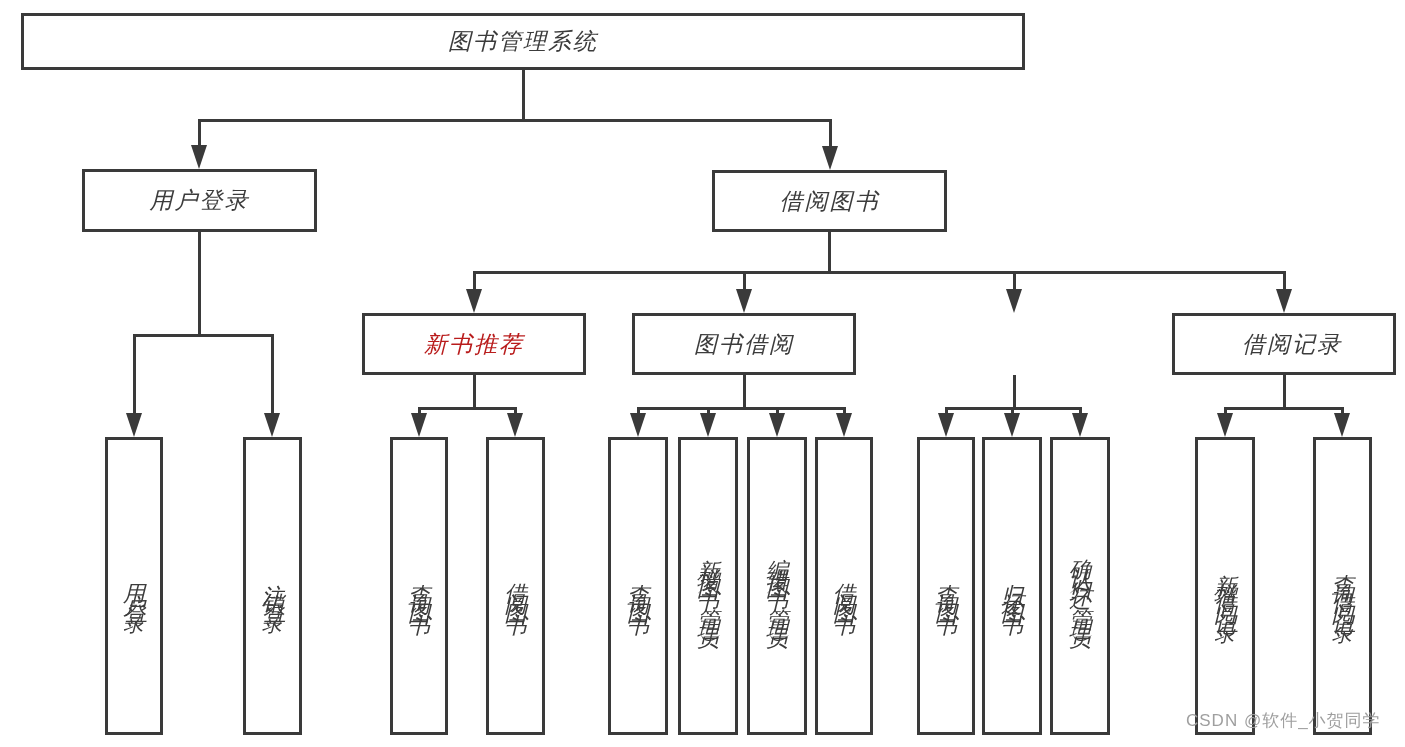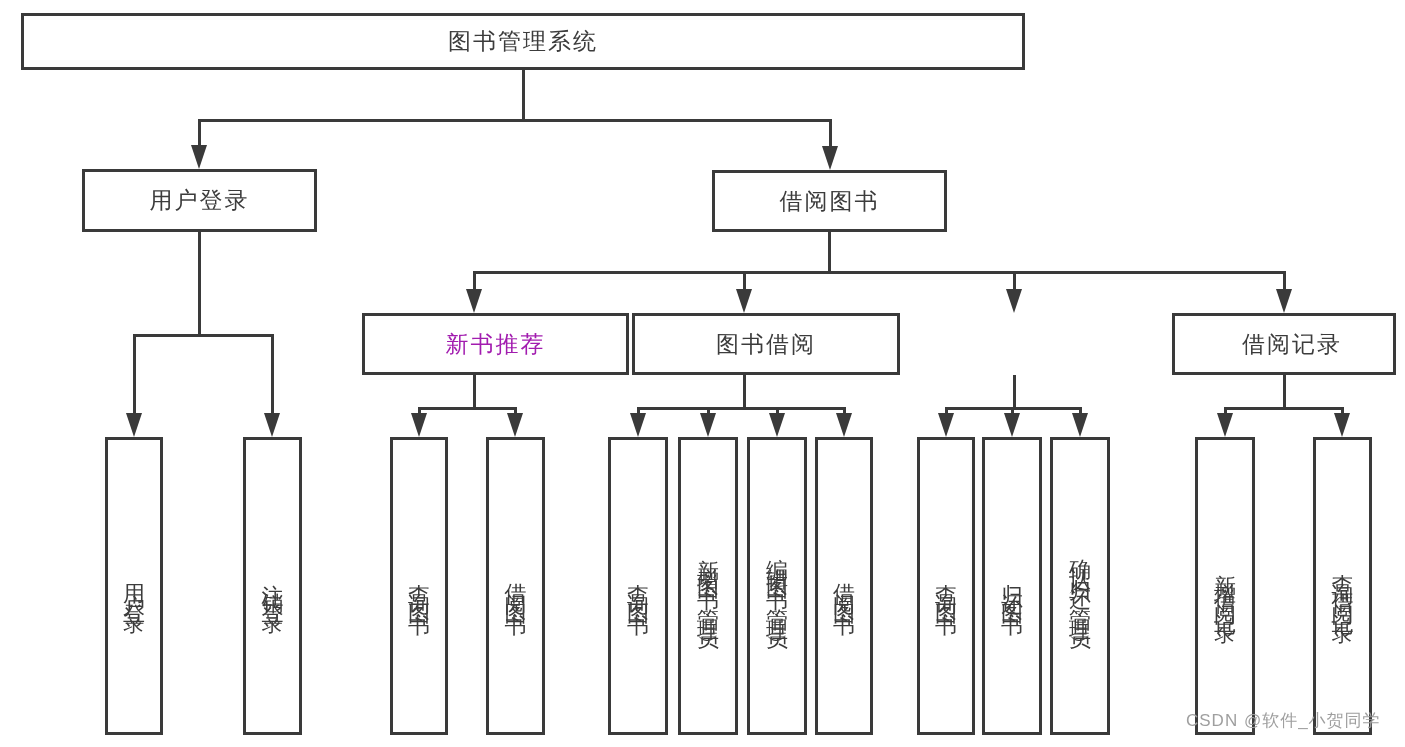--- a/index.html
+++ b/index.html
@@ -17,20 +17,21 @@
     background:#ffffff;
     display:flex;
     align-items:center;
     justify-content:center;
     font-size:23px;
     letter-spacing:2px;
     color:#3c3c3c;
     text-align:center;
     z-index:2;
     line-height:1;
+    font-style:italic;
   }
   .node.vertical{
     writing-mode:vertical-rl;
     text-orientation:mixed;
     font-size:22px;
     letter-spacing:10px;
     padding:4px 0;
   }
   .line{
     position:absolute;
@@ -109,22 +110,22 @@
     <div class="arrowhead" style="left: 1072px; top: 413px; border-top-color: rgb(58, 58, 58);"></div>
     <div class="line" style="left: 1282.5px; top: 375px; width: 3px; height: 33px; background: rgb(58, 58, 58);"></div>
     <div class="line" style="left: 1223.5px; top: 406.5px; width: 120px; height: 3px; background: rgb(58, 58, 58);"></div>
     <div class="line" style="left: 1223.5px; top: 408px; width: 3px; height: 9px; background: rgb(58, 58, 58);"></div>
     <div class="arrowhead" style="left: 1217px; top: 413px; border-top-color: rgb(58, 58, 58);"></div>
     <div class="line" style="left: 1340.5px; top: 408px; width: 3px; height: 9px; background: rgb(58, 58, 58);"></div>
     <div class="arrowhead" style="left: 1334px; top: 413px; border-top-color: rgb(58, 58, 58);"></div>
     <div class="node" style="left: 21px; top: 13px; width: 1004px; height: 57px; border-color: rgb(58, 58, 58); color: rgb(60, 60, 60);">图书管理系统</div>
     <div class="node" style="left: 82px; top: 169px; width: 235px; height: 63px; border-color: rgb(58, 58, 58); color: rgb(60, 60, 60);">用户登录</div>
     <div class="node" style="left: 712px; top: 170px; width: 235px; height: 62px; border-color: rgb(58, 58, 58); color: rgb(60, 60, 60);">借阅图书</div>
-    <div class="node" style="left: 362px; top: 313px; width: 267px; height: 62px; border-color: rgb(58, 58, 58); color: #a21caf;">新书推荐</div>
-    <div class="node" style="left: 632px; top: 313px; width: 268px; height: 62px; border-color: rgb(58, 58, 58); color: rgb(60, 60, 60);">图书借阅</div>
+    <div class="node" style="left: 362px; top: 313px; width: 224px; height: 62px; border-color: rgb(58, 58, 58); color: #b91c1c;">新书推荐</div>
+    <div class="node" style="left: 632px; top: 313px; width: 224px; height: 62px; border-color: rgb(58, 58, 58); color: rgb(60, 60, 60);">图书借阅</div>
     <div class="node" style="left: 1172px; top: 313px; width: 224px; height: 62px; border-color: rgb(58, 58, 58); color: rgb(60, 60, 60); padding-left: 16px;">借阅记录</div>
     <div class="node vertical" style="left: 105px; top: 437px; width: 58px; height: 298px; border-color: rgb(58, 58, 58); color: rgb(60, 60, 60);">用户登录</div>
     <div class="node vertical" style="left: 243px; top: 437px; width: 59px; height: 298px; border-color: rgb(58, 58, 58); color: rgb(60, 60, 60);">注销登录</div>
     <div class="node vertical" style="left: 390px; top: 437px; width: 58px; height: 298px; border-color: rgb(58, 58, 58); color: rgb(60, 60, 60);">查询图书</div>
     <div class="node vertical" style="left: 486px; top: 437px; width: 59px; height: 298px; border-color: rgb(58, 58, 58); color: rgb(60, 60, 60);">借阅图书</div>
     <div class="node vertical" style="left: 608px; top: 437px; width: 60px; height: 298px; border-color: rgb(58, 58, 58); color: rgb(60, 60, 60);">查询图书</div>
     <div class="node vertical" style="left: 678px; top: 437px; width: 60px; height: 298px; border-color: rgb(58, 58, 58); color: rgb(60, 60, 60);">新增图书（管理员）</div>
     <div class="node vertical" style="left: 747px; top: 437px; width: 60px; height: 298px; border-color: rgb(58, 58, 58); color: rgb(60, 60, 60);">编辑图书（管理员）</div>
     <div class="node vertical" style="left: 815px; top: 437px; width: 58px; height: 298px; border-color: rgb(58, 58, 58); color: rgb(60, 60, 60);">借阅图书</div>
     <div class="node vertical" style="left: 917px; top: 437px; width: 58px; height: 298px; border-color: rgb(58, 58, 58); color: rgb(60, 60, 60);">查询图书</div>

